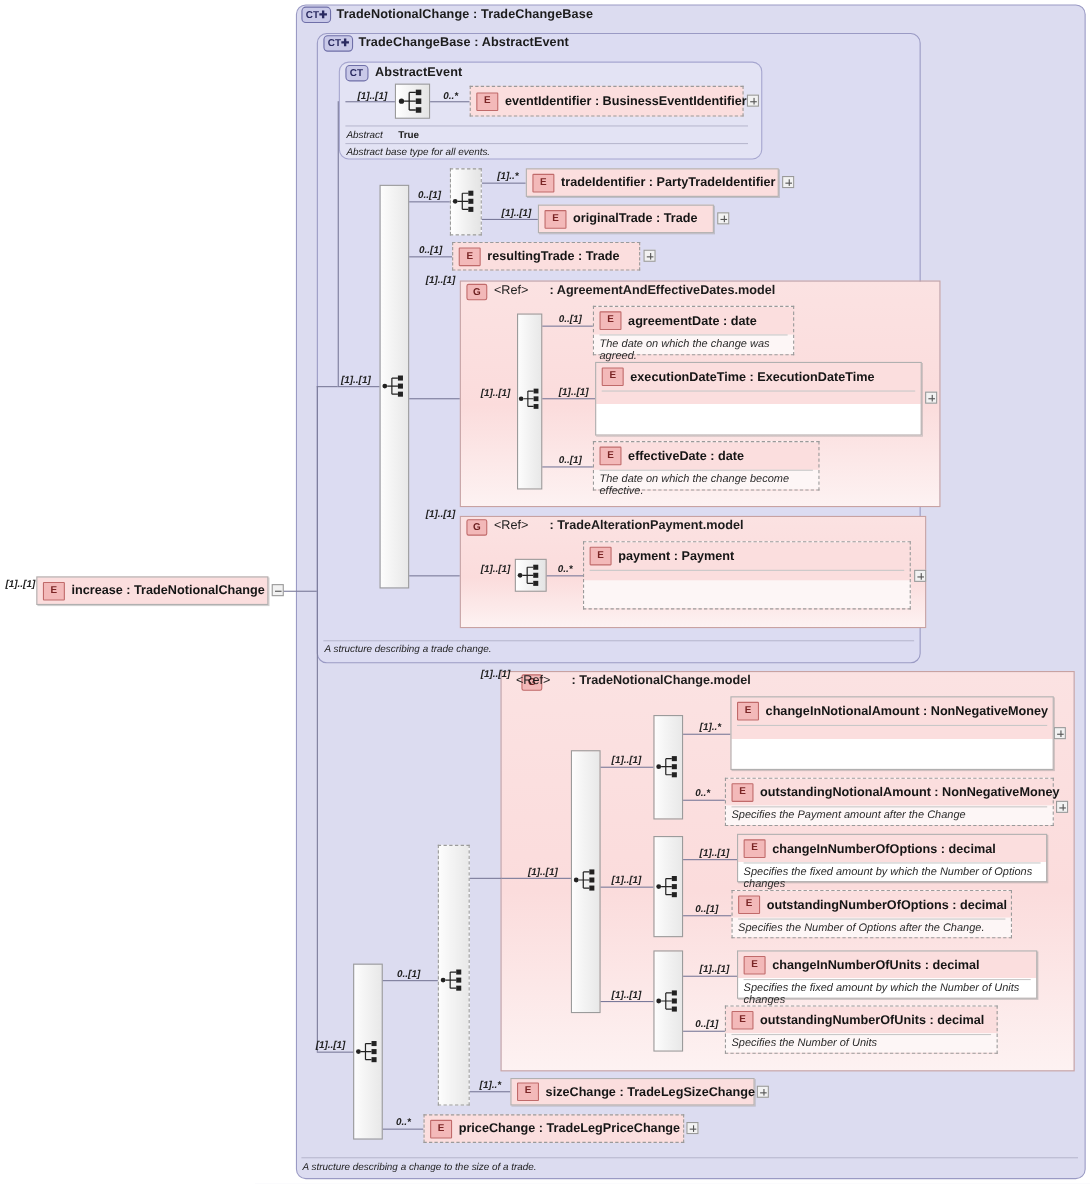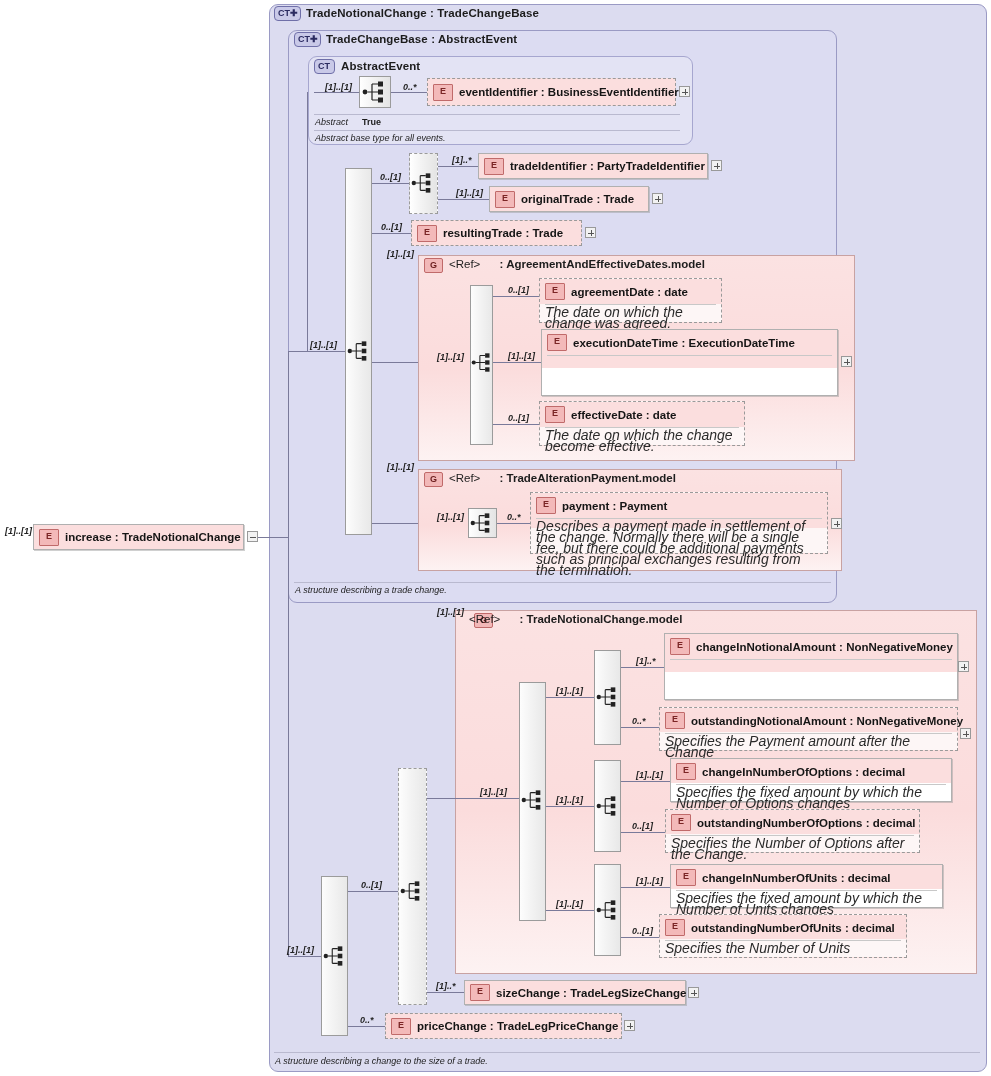--- a/index.html
+++ b/index.html
@@ -89,21 +89,21 @@
   .etag{
     flex:0 0 auto;width:18px;height:15px;line-height:13px;text-align:center;
     border:1px solid #c06a6a;background:#f3b9b9;color:#7a2525;
     font-size:9px;font-weight:bold;border-radius:1px;margin-right:6px;
   }
   .ename{
     font-size:11.5px;font-weight:bold;color:#151515;white-space:nowrap;
   }
   .edoc{
     position:absolute;left:5px;right:4px;
-    font-size:14px;font-style:italic;color:#2a2a2a;line-height:11px;
+    font-size:10px;font-style:italic;color:#2a2a2a;line-height:11px;
     font-family:"Liberation Sans",sans-serif;
   }
   .esep{position:absolute;left:5px;right:5px;height:0;border-top:1px solid #c8c8c8;}
 
   
   .plus{
     position:absolute;width:11px;height:11px;box-sizing:border-box;
     border:1px solid #999;background:#f2f2f2;
   }
   .plus:before{content:"";position:absolute;left:2px;top:4.5px;width:6px;height:1px;background:#555;}
@@ -324,21 +324,20 @@
   <div class="card" style="left:437px;top:512px;">[1]..[1]</div>
 
   <div class="ln lnh" style="left:497px;top:523px;width:33px;"></div>
   <div class="card" style="left:507px;top:512px;">0..*</div>
   <div class="ebox opt abs" style="left:530px;top:492px;width:298px;height:62px;">
     <div class="hdr" style="height:25px;">
       <span class="etag">E</span>
       <span class="ename">payment : Payment</span>
     </div>
     <div class="esep" style="top:25px;"></div>
-    <div class="edoc" style="top:28px;">Describes a payment made in settlement of the change. Normally there will be a single fee, but there could be additional payments such as principal exchanges resulting from the termination.</div>
   </div>
   <div class="plus" style="left:831px;top:518px;"></div>
 
   <div class="ln lnv" style="left:288px;top:351px;height:605px;"></div>
   <div class="ln lnh" style="left:288px;top:351px;width:19px;"></div>
 
   <div class="ebox plain-solid abs" style="left:33px;top:524px;width:211px;height:26px;">
     <div class="hdr" style="height:24px;">
       <span class="etag">E</span>
       <span class="ename">increase : TradeNotionalChange</span>

